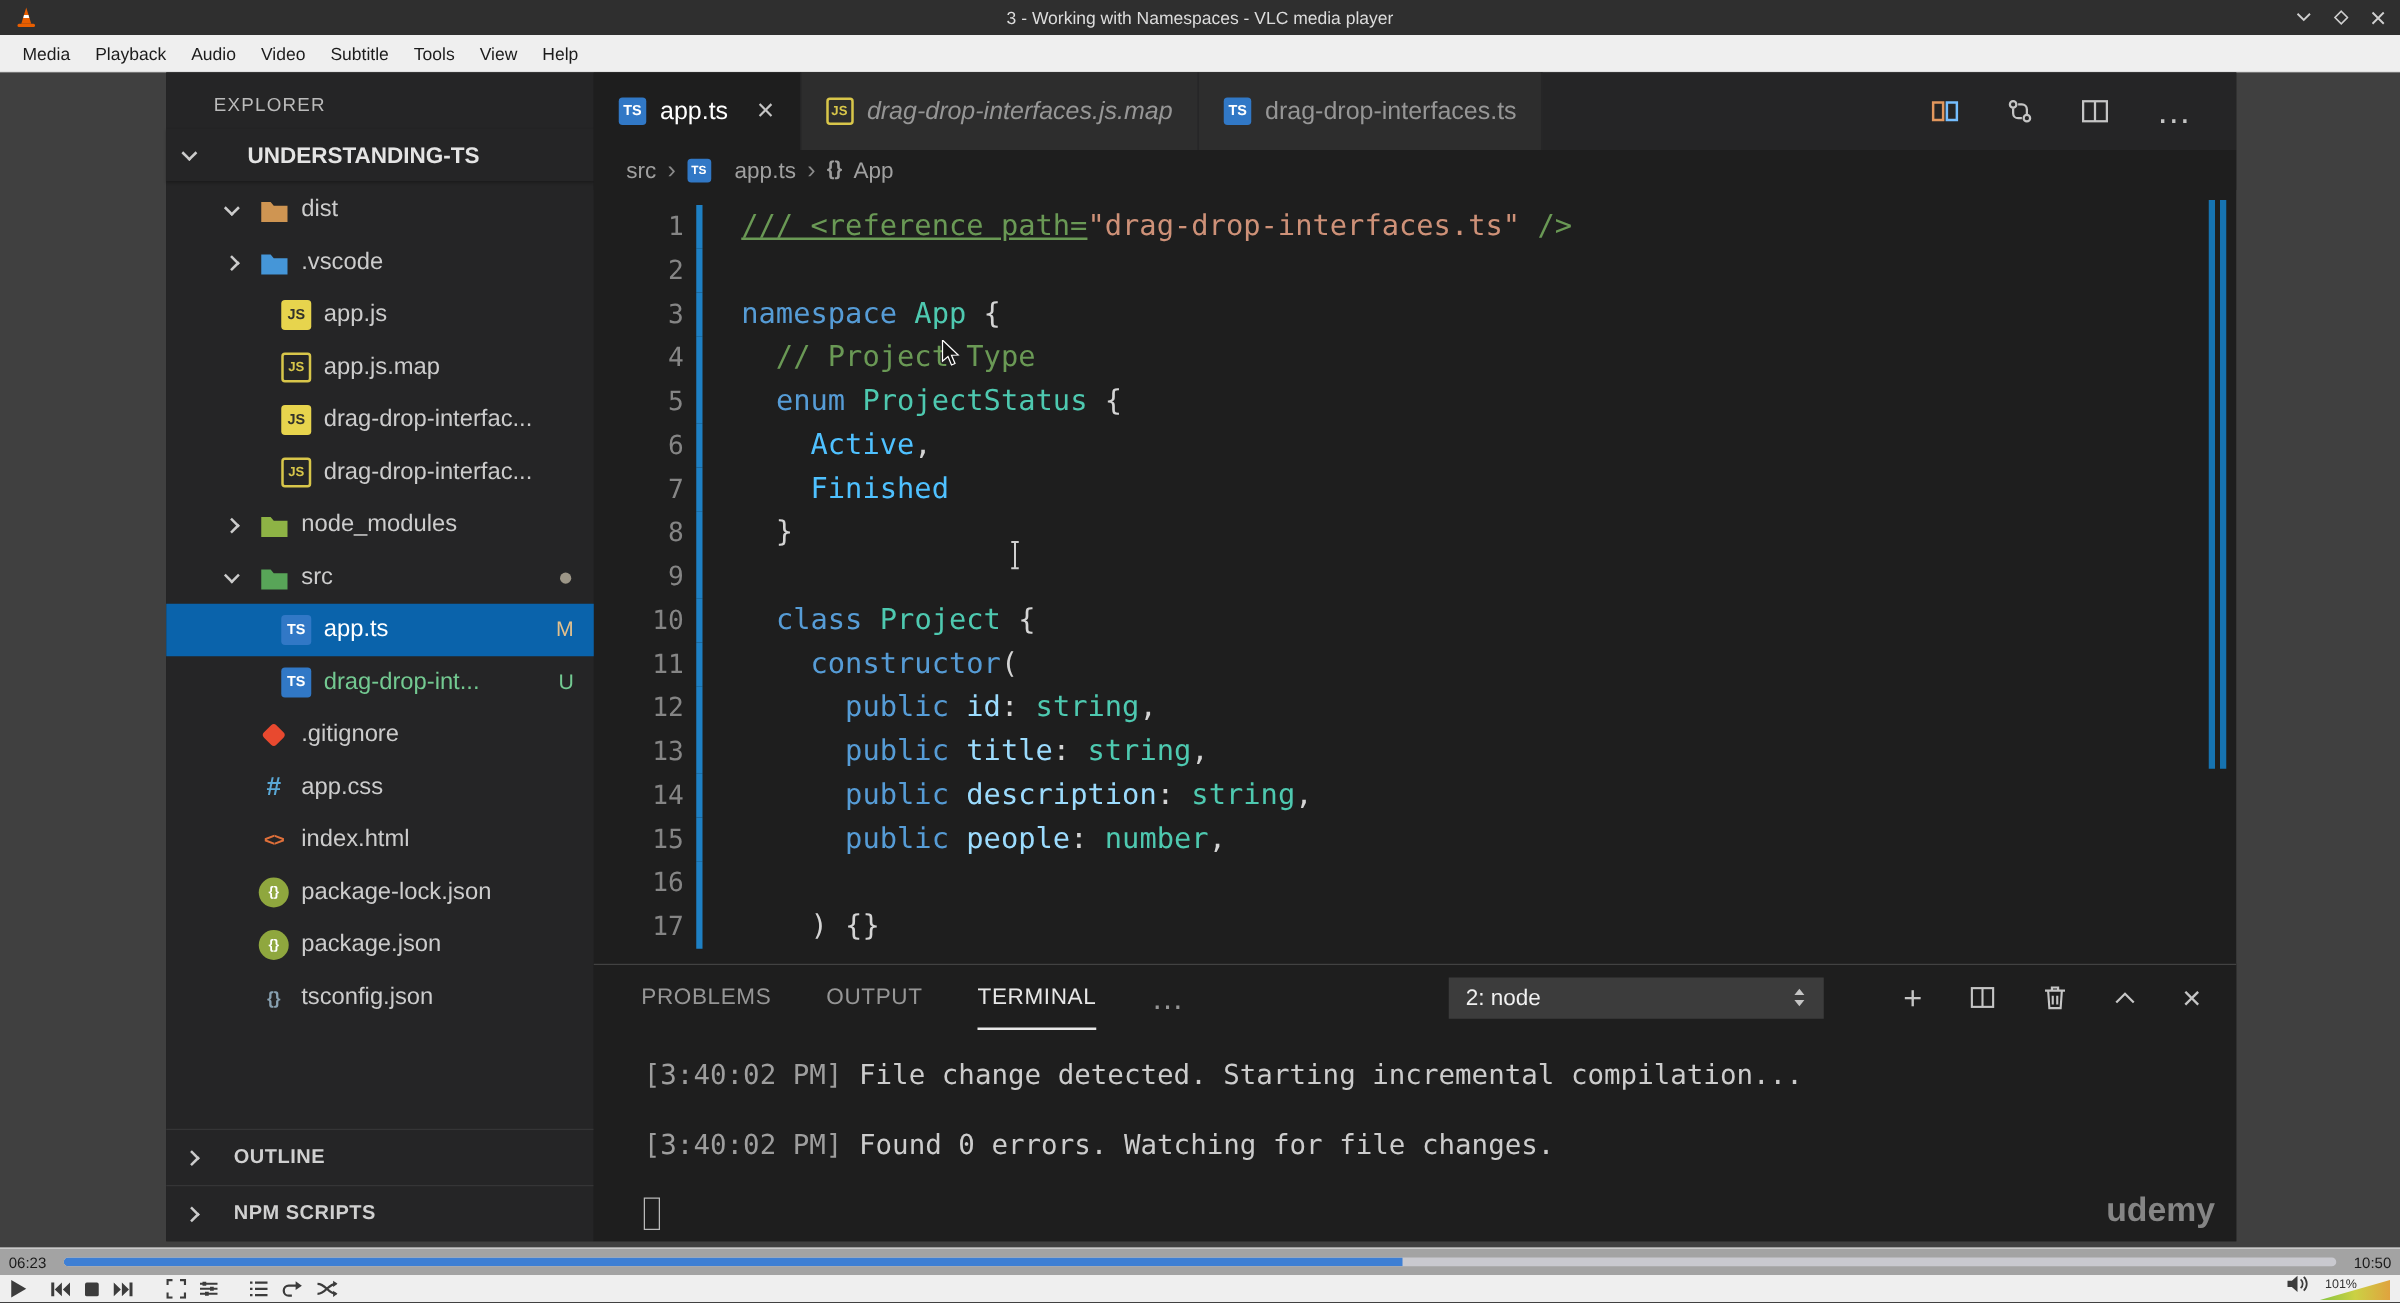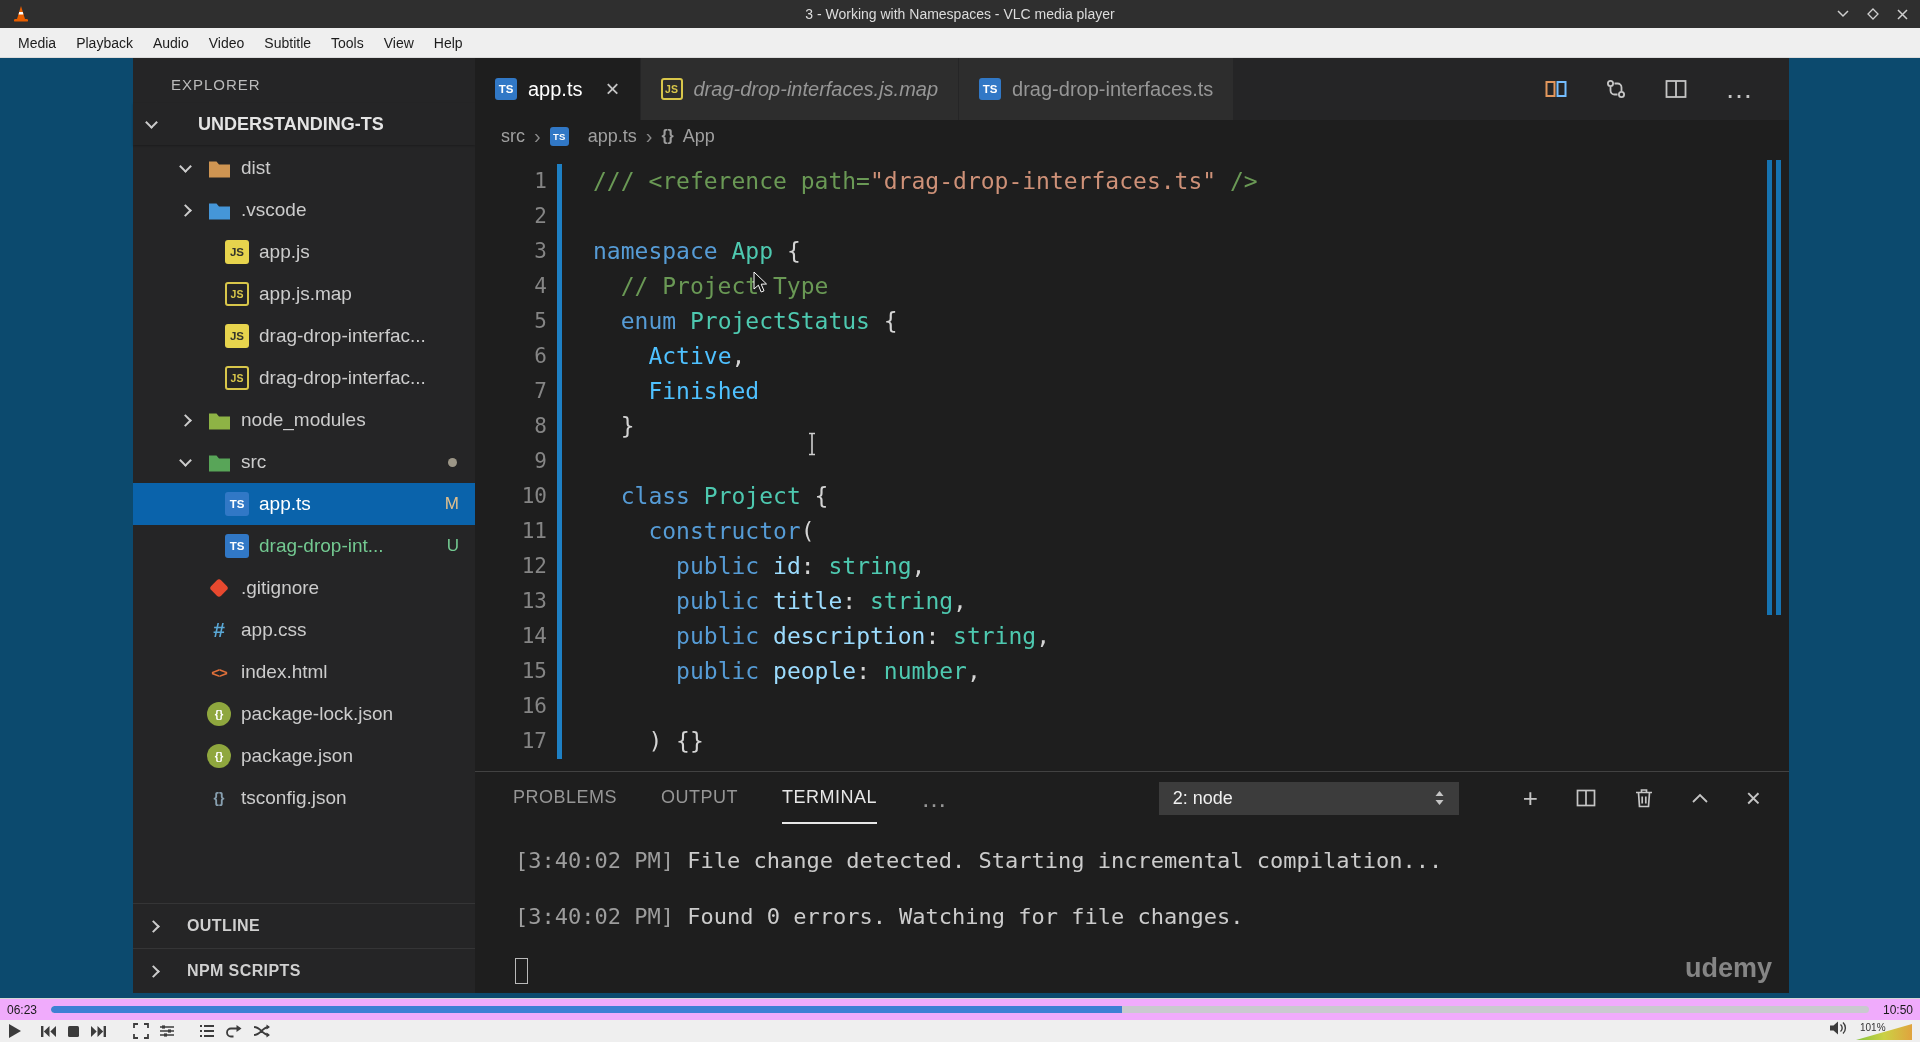--- a/index.html
+++ b/index.html
@@ -14,21 +14,21 @@
   .cone { display:flex; align-items:center; z-index:2; }
   .win-controls { margin-left:auto; display:flex; gap:18px; align-items:center; z-index:2; }
   .win-controls .wbtn { display:flex; align-items:center; }
 
   
   .menubar { position:absolute; top:28px; left:0; right:0; height:30px; background:#efefef;
              border-bottom:1px solid #dcdcdc; display:flex; align-items:center; padding-left:8px; }
   .menu-item { font-size:14px; color:#1c1c1c; padding:5px 10px; }
 
   
-  .video { position:absolute; top:58px; left:0; right:0; height:940px; background:#0c4a6e; }
+  .video { position:absolute; top:58px; left:0; right:0; height:940px; background:#404040; }
 
   
   .vscode { position:absolute; left:133px; top:0; width:1656px; height:935px; background:#1e1e1e;
             display:flex; color:#cccccc; }
   .sidebar { width:342px; background:#252526; position:relative; flex:none; }
   .explorer-title { padding:18px 0 10px 38px; font-size:15px; color:#bbbbbb; letter-spacing:1px; }
   .project-row { height:42px; display:flex; align-items:center; gap:25px; padding-left:14px;
                  font-weight:bold; color:#e4e4e4; font-size:18px; box-shadow:0 1px 2px rgba(0,0,0,.25); }
   .rows { margin-top:2px; }
   .row { height:42px; display:flex; align-items:center; position:relative; font-size:19px; color:#cccccc; }
@@ -104,21 +104,21 @@
   .cursor-block { width:13px; height:26px; border:1.5px solid #b9b9b9; }
 
   .watermark { position:absolute; right:148px; bottom:14px; color:#979797; font-size:27px; font-weight:bold; opacity:.85; }
 
   .cursor-arrow { position:absolute; left:620px; top:214px; z-index:50; }
   .ibeam { position:absolute; left:673px; top:374px; z-index:50; }
   
   .cursor-arrow { left:753px; } .ibeam { left:806px; }
 
   
-  .seekrow { position:absolute; left:0; right:0; top:998px; height:22px; background:#f0abfc;
+  .seekrow { position:absolute; left:0; right:0; top:998px; height:22px; background:#a3a3a3;
              display:flex; align-items:center; padding:0 7px; border-top:1px solid #d6d6d6; }
   .timelabel { font-size:12px; color:#1a1a1a; width:36px; flex:none; }
   .timelabel.right { text-align:right; }
   .seek-track { flex:1; height:7px; background:#c9c9cf; border-radius:4px; margin:0 8px; position:relative; overflow:hidden; }
   .seek-fill { height:100%; background:#3e7fd4; border-radius:4px 0 0 4px; }
   .controlsrow { position:absolute; left:0; right:0; top:1020px; height:22px; background:#efefef;
                  display:flex; align-items:center; padding:0 8px; }
   .cbtn { display:flex; align-items:center; justify-content:center; margin-right:10px; }
   .sp18 { margin-right:18px; } .sp16 { margin-left:16px; } .sp14 { margin-left:14px; }
   .volume { margin-left:auto; display:flex; align-items:flex-end; gap:8px; position:relative; height:18px; }
@@ -358,21 +358,21 @@
           <span class="bc-sep">›</span>
           <span class="bc-sym">{}</span>
           <span>App</span>
         </div>
 
         <div class="code">
           <div class="ruler"></div>
         <div class="line">
               <span class="ln">1</span>
               <span class="modbar"></span>
-              <span class="codetext"><span style="color: rgb(106, 153, 85);">/// &lt;reference path=</span><span style="color: rgb(206, 145, 120);">"drag-drop-interfaces.ts"</span><span style="color: rgb(106, 153, 85);"> /&gt;</span></span>
+              <span class="codetext"><span style="color: rgb(106, 153, 85); text-decoration: underline;">/// &lt;reference path=</span><span style="color: rgb(206, 145, 120);">"drag-drop-interfaces.ts"</span><span style="color: rgb(106, 153, 85);"> /&gt;</span></span>
             </div>
             <div class="line">
               <span class="ln">2</span>
               <span class="modbar"></span>
               <span class="codetext"></span>
             </div>
             <div class="line">
               <span class="ln">3</span>
               <span class="modbar"></span>
               <span class="codetext"><span style="color: rgb(86, 156, 214);">namespace</span><span style="color: rgb(212, 212, 212);"> </span><span style="color: rgb(78, 201, 176);">App</span><span style="color: rgb(212, 212, 212);"> {</span></span>

